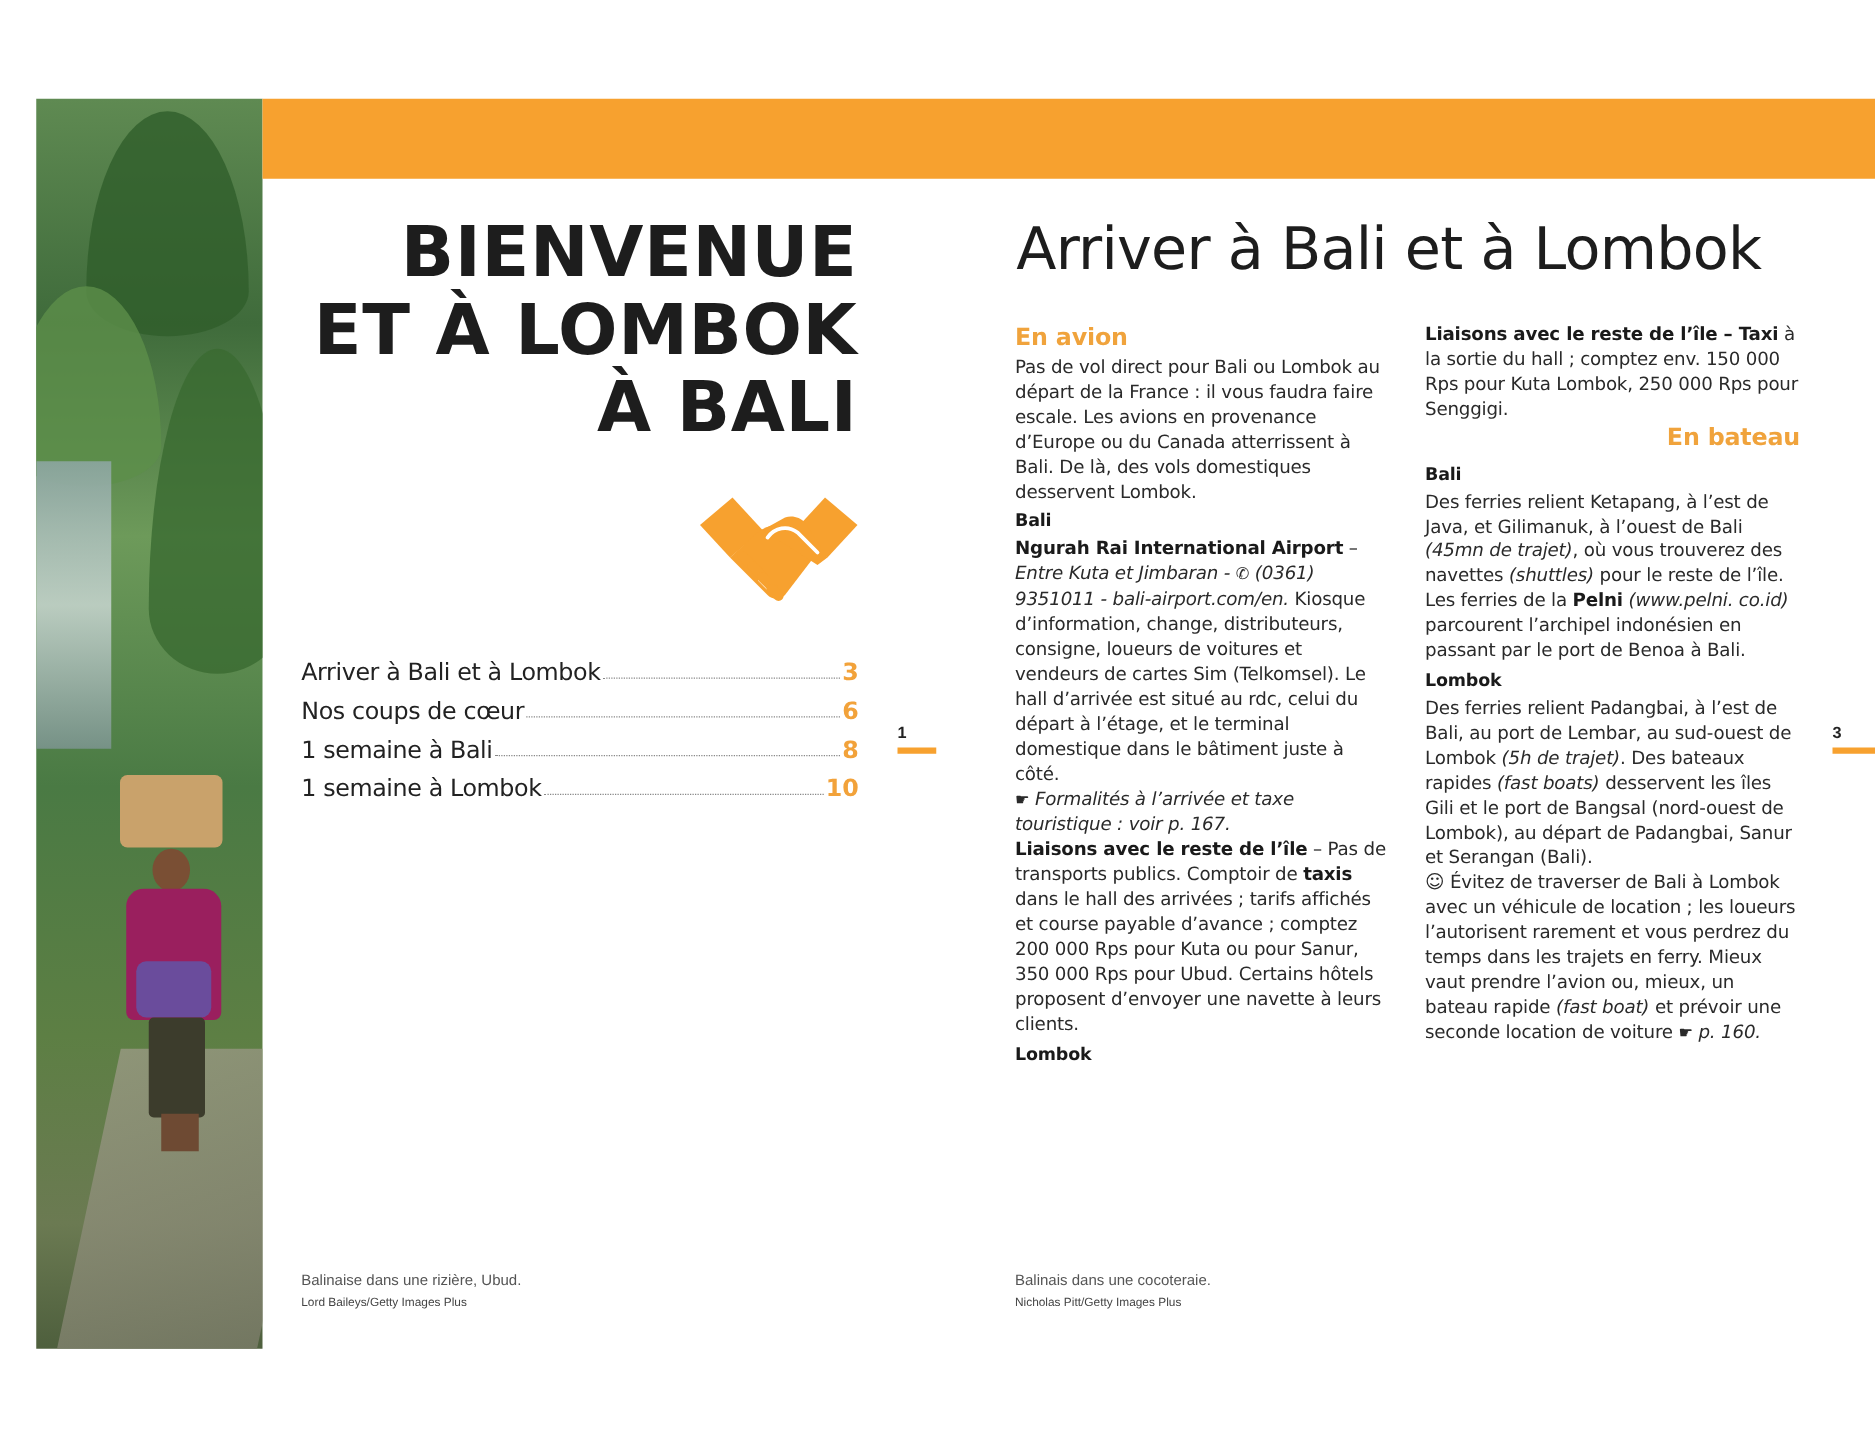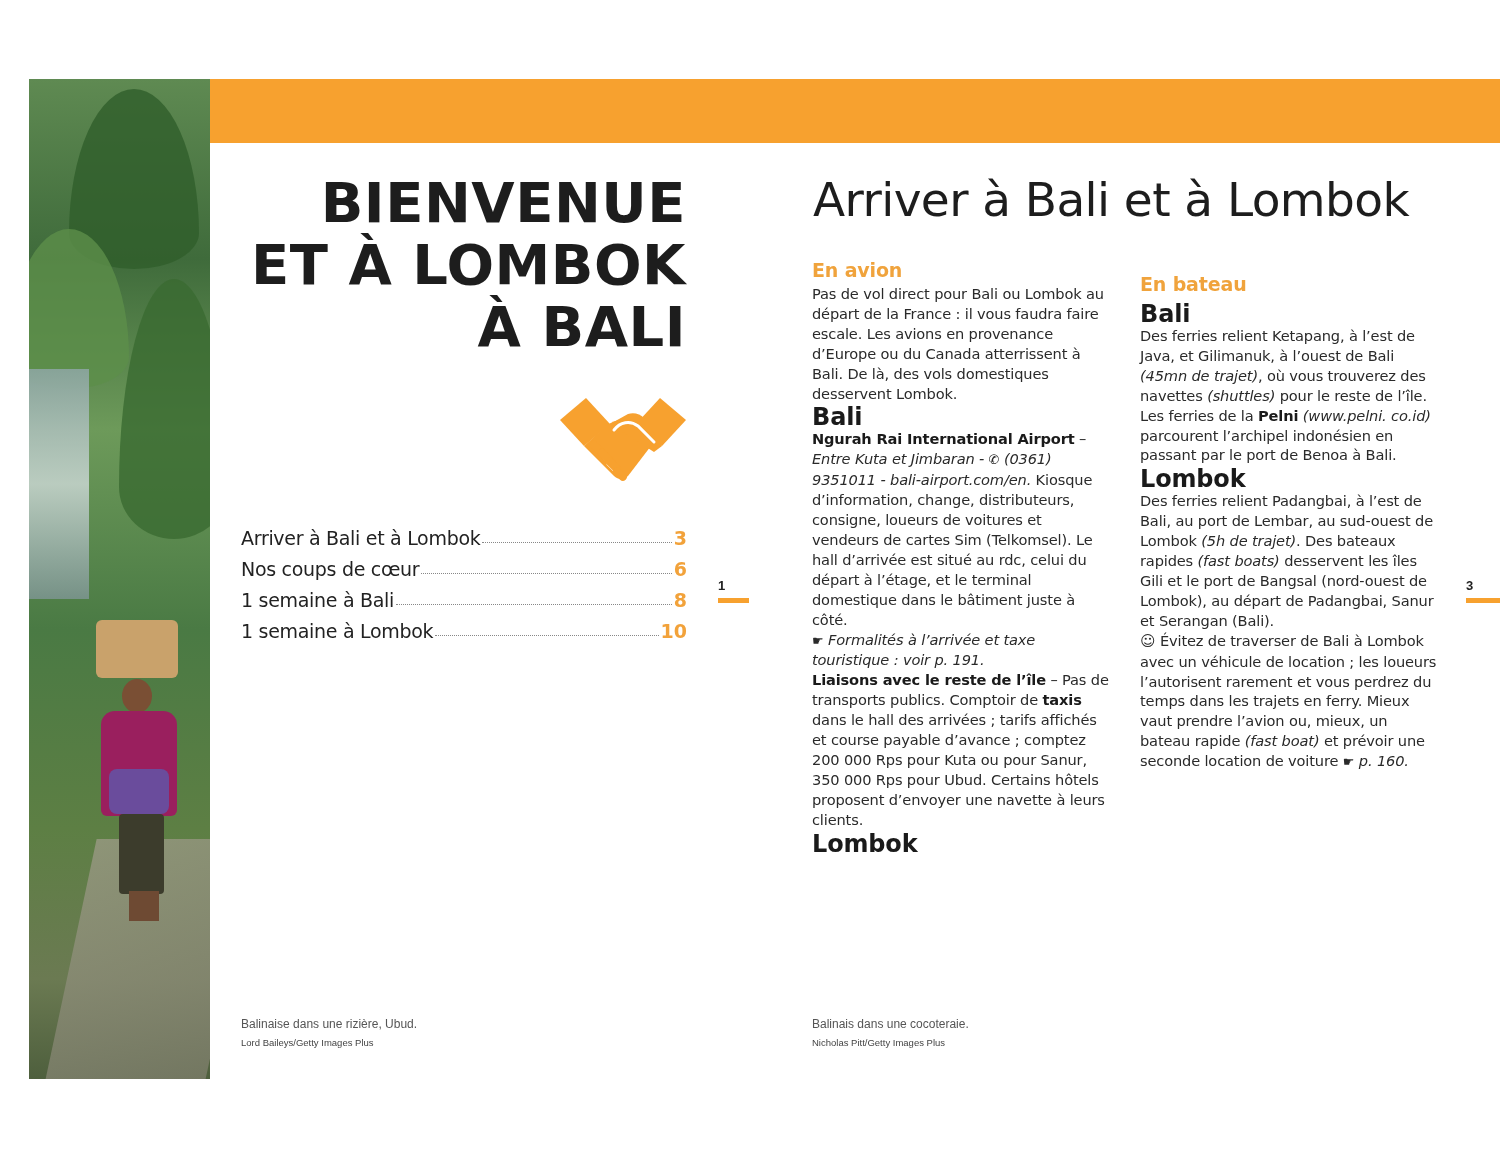--- a/index.html
+++ b/index.html
@@ -36,21 +36,21 @@
   .folio-bar { position:absolute; height:5px; background:#f7a12f; }
 
   .caption { position:absolute; font-size:12px; color:#555; }
   .credit { position:absolute; font-size:9.5px; color:#444; }
 
   .right-title { position:absolute; left:813px; top:172px; font-family:"DejaVu Sans", sans-serif; font-size:47px; color:#1d1d1d; letter-spacing:-0.6px; white-space:nowrap; }
 
   .col { position:absolute; width:300px; font-family:"DejaVu Sans", sans-serif; font-size:14.6px; line-height:19.9px; color:#2a2a2a; letter-spacing:-0.15px; }
   .col p { margin:0; }
   .col .h-orange { color:#f0a33c; font-weight:bold; font-size:19px; line-height:24px; margin:0 0 2px 0; }
-  .col .h-black { color:#1a1a1a; font-weight:bold; font-size:24px; line-height:24px; margin:2px 0 0 0; }
+  .col .h-black { color:#1a1a1a; font-weight:bold; font-size:14px; line-height:24px; margin:2px 0 0 0; }
   .col b { color:#1a1a1a; }
   .col i { font-style:italic; }
   .ico { display:inline-block; font-style:normal; font-size:13px; }
 </style>
 </head>
 <body>
 
 <div class="photo">
   <div class="leaf" style="left:40px;top:10px;width:130px;height:180px;background:#2f5e2a;"></div>
   <div class="leaf" style="left:-20px;top:150px;width:120px;height:160px;background:#5c8f4a;"></div>
@@ -123,27 +123,28 @@
 <div class="caption" style="left:241px;top:1017px;">Balinaise dans une rizière, Ubud.</div>
 <div class="credit" style="left:241px;top:1037px;">Lord Baileys/Getty Images Plus</div>
 
 <div class="right-title">Arriver à Bali et à Lombok</div>
 
 <div class="col" style="left:812px;top:258px;">
   <p class="h-orange">En avion</p>
   <p>Pas de vol direct pour Bali ou Lombok au départ de la France : il vous faudra faire escale. Les avions en provenance d’Europe ou du Canada atterrissent à Bali. De là, des vols domestiques desservent Lombok.</p>
   <p class="h-black">Bali</p>
   <p><b>Ngurah Rai International Airport</b><span> – </span><i>Entre Kuta et Jimbaran - </i><i class="ico">✆</i><i> (0361) 9351011 - bali-airport.com/en.</i><span> Kiosque d’information, change, distributeurs, consigne, loueurs de voitures et vendeurs de cartes Sim (Telkomsel). Le hall d’arrivée est situé au rdc, celui du départ à l’étage, et le terminal domestique dans le bâtiment juste à côté.</span></p>
-  <p><span class="ico">☛</span><i> Formalités à l’arrivée et taxe touristique : voir p. 191.</i></p>
+  <p><span class="ico">☛</span><i> Formalités à l’arrivée et taxe touristique : voir p. 167.</i></p>
   <p><b>Liaisons avec le reste de l’île</b><span> – Pas de transports publics. Comptoir de </span><b>taxis</b><span> dans le hall des arrivées ; tarifs affichés et course payable d’avance ; comptez 200 000 Rps pour Kuta ou pour Sanur, 350 000 Rps pour Ubud. Certains hôtels proposent d’envoyer une navette à leurs clients.</span></p>
   <p class="h-black">Lombok</p>
 </div>
 
 <div class="col" style="left:1140px;top:258px;">
-  <p class="h-orange" style="margin-top:14px;">En bateau</p>
+  <p><b>Liaisons avec le reste de l’île – Taxi</b><span> à la sortie du hall ; comptez env. 150 000 Rps pour Kuta Lombok, 250 000 Rps pour Senggigi.</span></p>
+  <p class="h-orange" style="text-align:right;">En bateau</p>
   <p class="h-black" style="margin-top:6px;">Bali</p>
   <p><span>Des ferries relient Ketapang, à l’est de Java, et Gilimanuk, à l’ouest de Bali </span><i>(45mn de trajet)</i><span>, où vous trouverez des navettes </span><i>(shuttles)</i><span> pour le reste de l’île.</span></p>
   <p><span>Les ferries de la </span><b>Pelni</b><i> (www.pelni. co.id)</i><span> parcourent l’archipel indonésien en passant par le port de Benoa à Bali.</span></p>
   <p class="h-black">Lombok</p>
   <p><span>Des ferries relient Padangbai, à l’est de Bali, au port de Lembar, au sud-ouest de Lombok </span><i>(5h de trajet)</i><span>. Des bateaux rapides </span><i>(fast boats)</i><span> desservent les îles Gili et le port de Bangsal (nord-ouest de Lombok), au départ de Padangbai, Sanur et Serangan (Bali).</span></p>
   <p><span class="ico" style="font-size:15px;">☺</span><span> Évitez de traverser de Bali à Lombok avec un véhicule de location ; les loueurs l’autorisent rarement et vous perdrez du temps dans les trajets en ferry. Mieux vaut prendre l’avion ou, mieux, un bateau rapide </span><i>(fast boat)</i><span> et prévoir une seconde location de voiture </span><span class="ico">☛</span><i> p. 160.</i></p>
 </div>
 
 <div class="folio" style="left:1466px;top:578px;">3</div>
 <div class="folio-bar" style="left:1466px;top:598px;width:34px;"></div>

